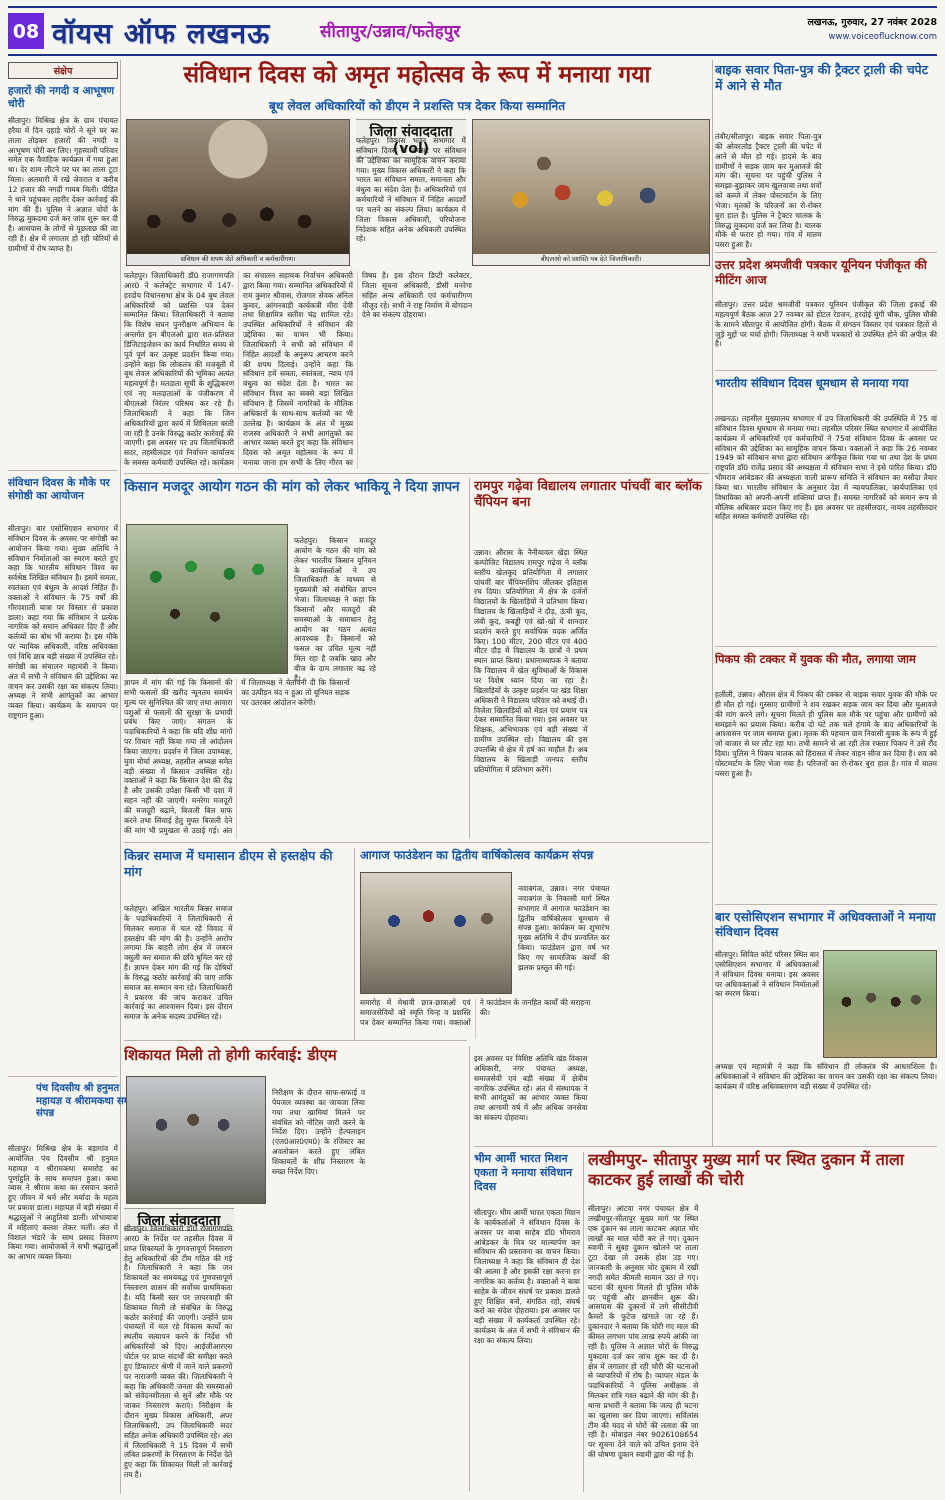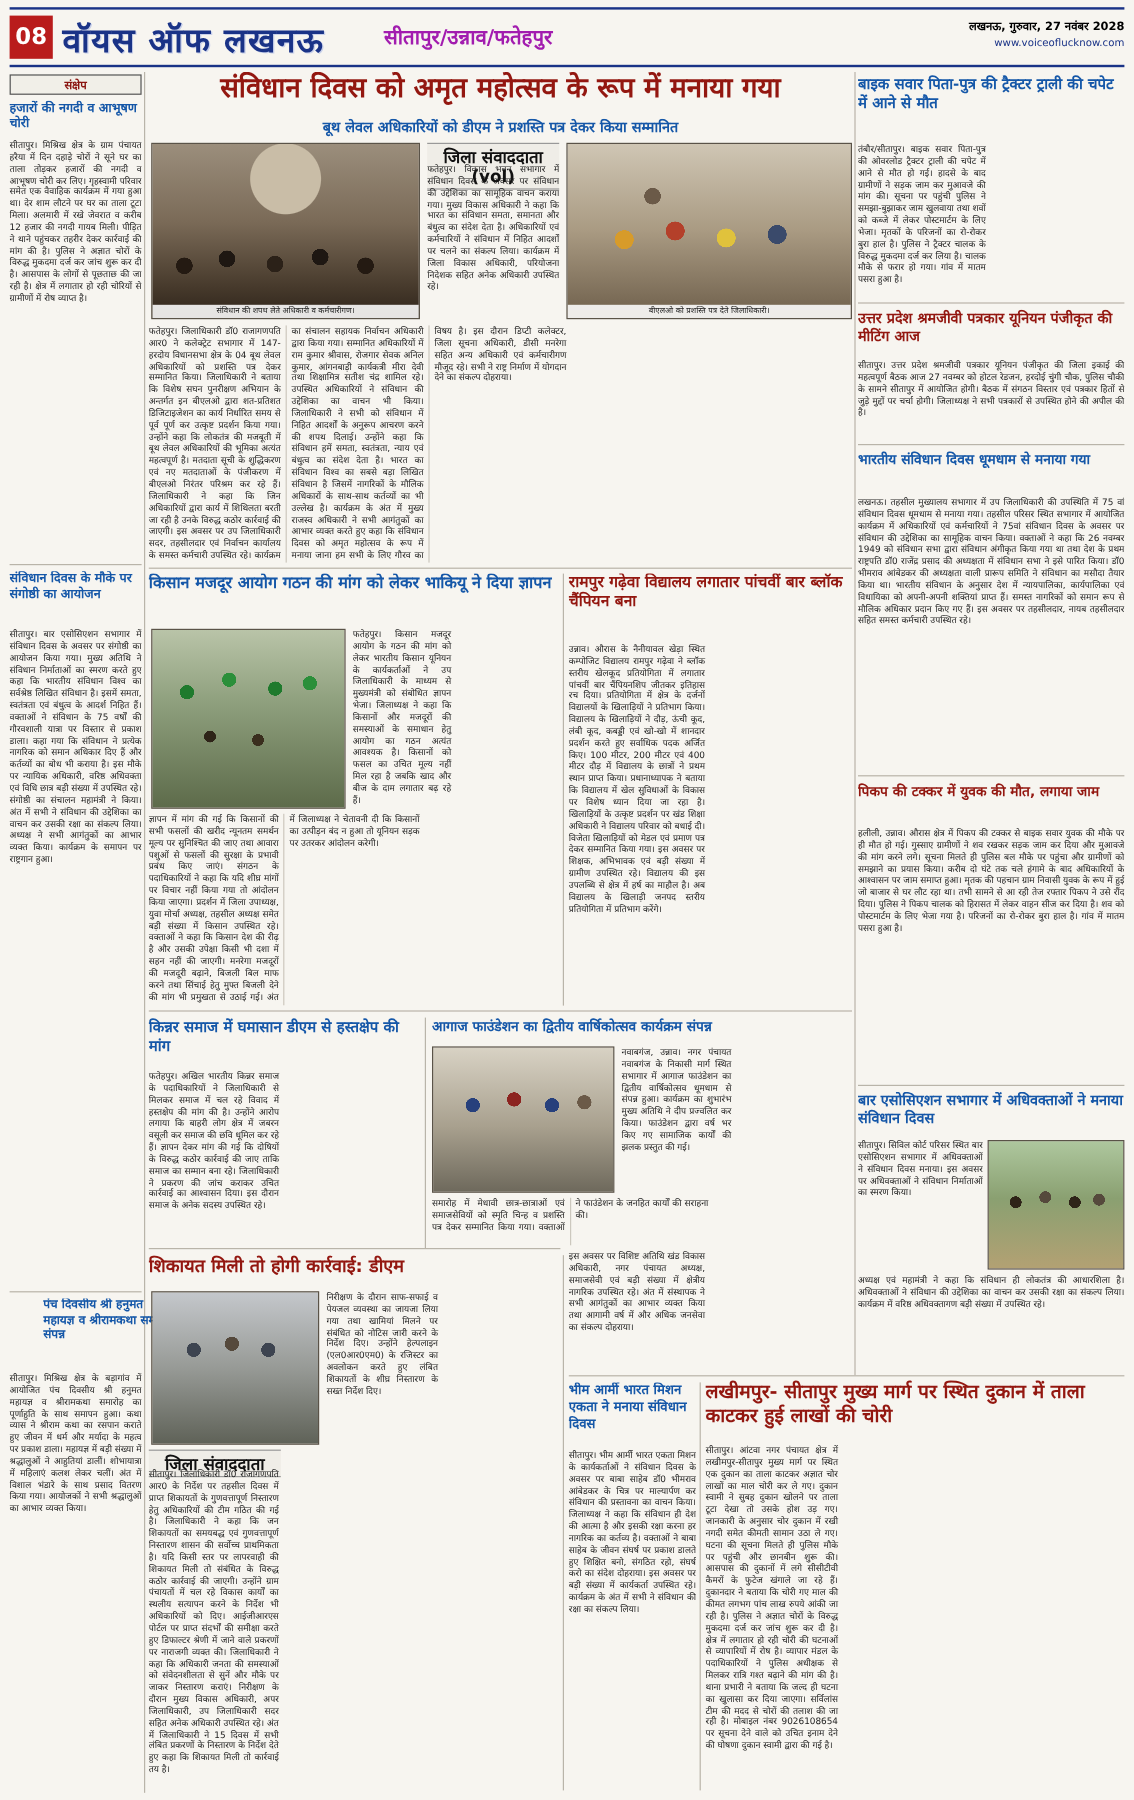--- a/index.html
+++ b/index.html
@@ -5,37 +5,37 @@
   * { margin:0; padding:0; box-sizing:border-box; }
   html,body { background:#ddd; }
   .page {
     position:relative; width:945px; height:1500px; margin:0 auto;
     background:#f7f5f0; overflow:hidden;
     font-family:"DejaVu Sans", sans-serif; color:#111;
   }
   
   .rule-navy { position:absolute; height:2px; background:#1a3387; }
   .pagenum { position:absolute; left:8px; top:13px; width:36px; height:36px;
-    background:#b91c1c; color:#fff; font-size:19px; font-weight:bold;
+    background:#6d28d9; color:#fff; font-size:19px; font-weight:bold;
     display:flex; align-items:center; justify-content:center; }
   .masthead { position:absolute; left:52px; top:13px; font-size:28px; font-weight:bold;
     color:#1a3387; text-shadow:1px 1px 0 #c8d0ea; letter-spacing:1px; }
   .region { position:absolute; left:320px; top:19px; width:305px; text-align:left;
     font-size:17px; font-weight:bold; color:#a21caf; }
   .datebox { position:absolute; right:8px; top:15px; width:240px; text-align:right; }
   .dateline { font-size:9.5px; font-weight:bold; color:#000; }
   .website  { font-size:8.5px; color:#1a3387; margin-top:3px; }
   
   .vr { position:absolute; width:1px; background:#b9b4a9; }
   .hr { position:absolute; height:1px; background:#b9b4a9; }
   
   .body-txt { font-size:7.4px; line-height:1.33; text-align:justify; color:#1a1a1a;
     overflow:hidden; position:absolute; column-fill:auto; column-gap:9px;
     column-rule:1px solid #ccc8be; }
-  .cols2 { column-count:2; } .cols3 { column-count:3; } .cols5 { column-count:5; }
+  .cols2 { column-count:2;margin-top:12px; } .cols3 { column-count:3; } .cols5 { column-count:5; }
   .head-blue { position:absolute; color:#1557a8; font-weight:bold; line-height:1.25; overflow:hidden; }
   .head-red  { position:absolute; color:#931710; font-weight:bold; line-height:1.25; overflow:hidden; }
   .byline { position:absolute; font-size:14px; font-weight:bold; text-align:center;
     border-top:1px solid #999; border-bottom:1px solid #999; padding:1px 0; background:#efede7; }
   .sankshep { position:absolute; left:8px; top:62px; width:110px; height:17px;
     border:1px solid #555; color:#8a1410; font-weight:bold; font-size:9.5px;
     display:flex; align-items:center; justify-content:center; background:#f1efe8; }
   
   .photo { position:absolute; border:1px solid #5a5348; overflow:hidden; }
   .photo .cap { position:absolute; left:0; bottom:0; width:100%;

